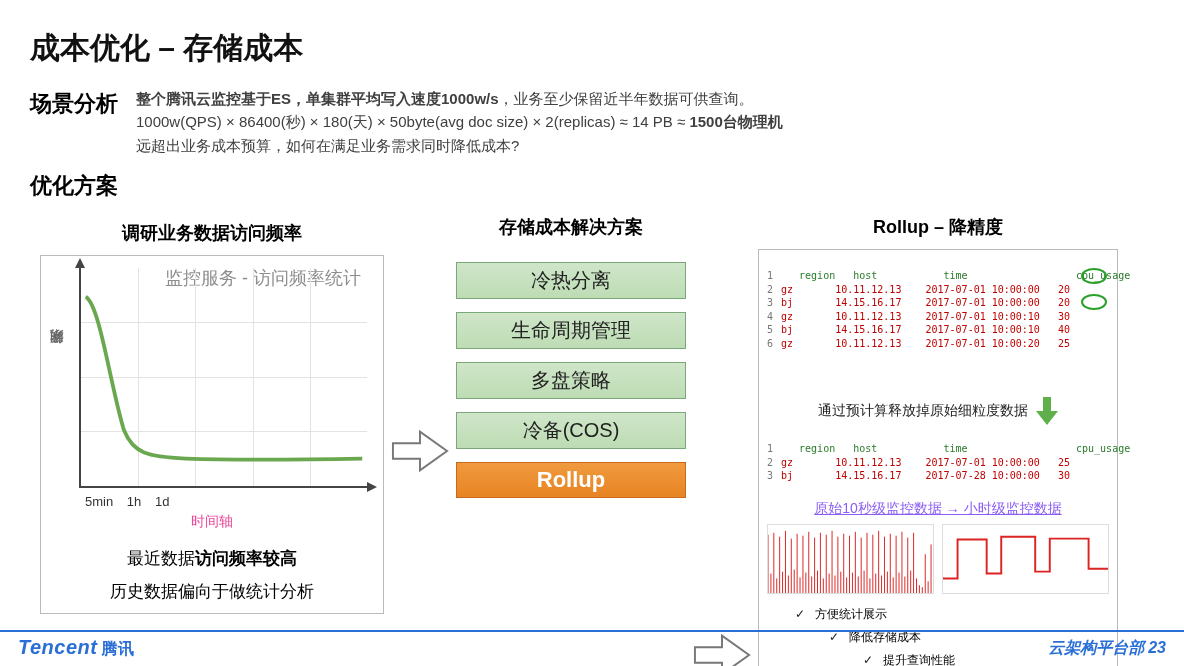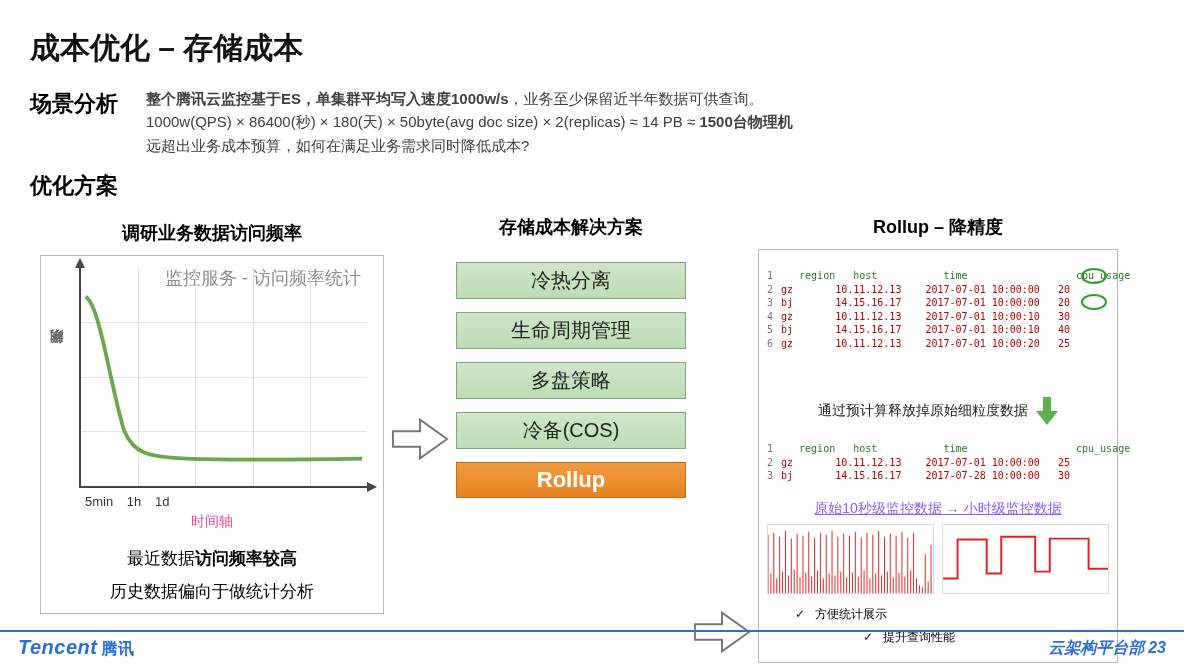--- a/index.html
+++ b/index.html
@@ -15,21 +15,21 @@
     padding: 28px 30px 0 30px;
   }
   .title {
     font-size: 30px;
     font-weight: 700;
     color: #111;
     margin-bottom: 18px;
   }
   .row1 {
     display: flex;
-    gap: 28px;
+    gap: 18px;
     margin-bottom: 14px;
   }
   .scene-label {
     font-size: 22px;
     font-weight: 700;
     flex: 0 0 auto;
     padding-top: 2px;
   }
   .scene-body {
     font-size: 15px;
@@ -285,20 +285,21 @@
             </svg>
           </div>
           <div class="spark">
             <svg viewBox="0 0 170 70" preserveAspectRatio="none">
               <path d="M0 55 L15 55 L15 15 L45 15 L45 50 L60 50 L60 12 L95 12 L95 48 L110 48 L110 14 L150 14 L150 45 L170 45" fill="none" stroke="#d22" stroke-width="2"></path>
             </svg>
           </div>
         </div>
         <ul class="bul">
           <li>方便统计展示</li>
+          <li class="i1">降低存储成本</li>
           <li class="i2">提升查询性能</li>
         </ul>
       </div>
     </div>
   </div>
 </div>
 
 <div class="footer">
   <div class="brand">
     <span>Tencent</span><span class="cn">腾讯</span>

